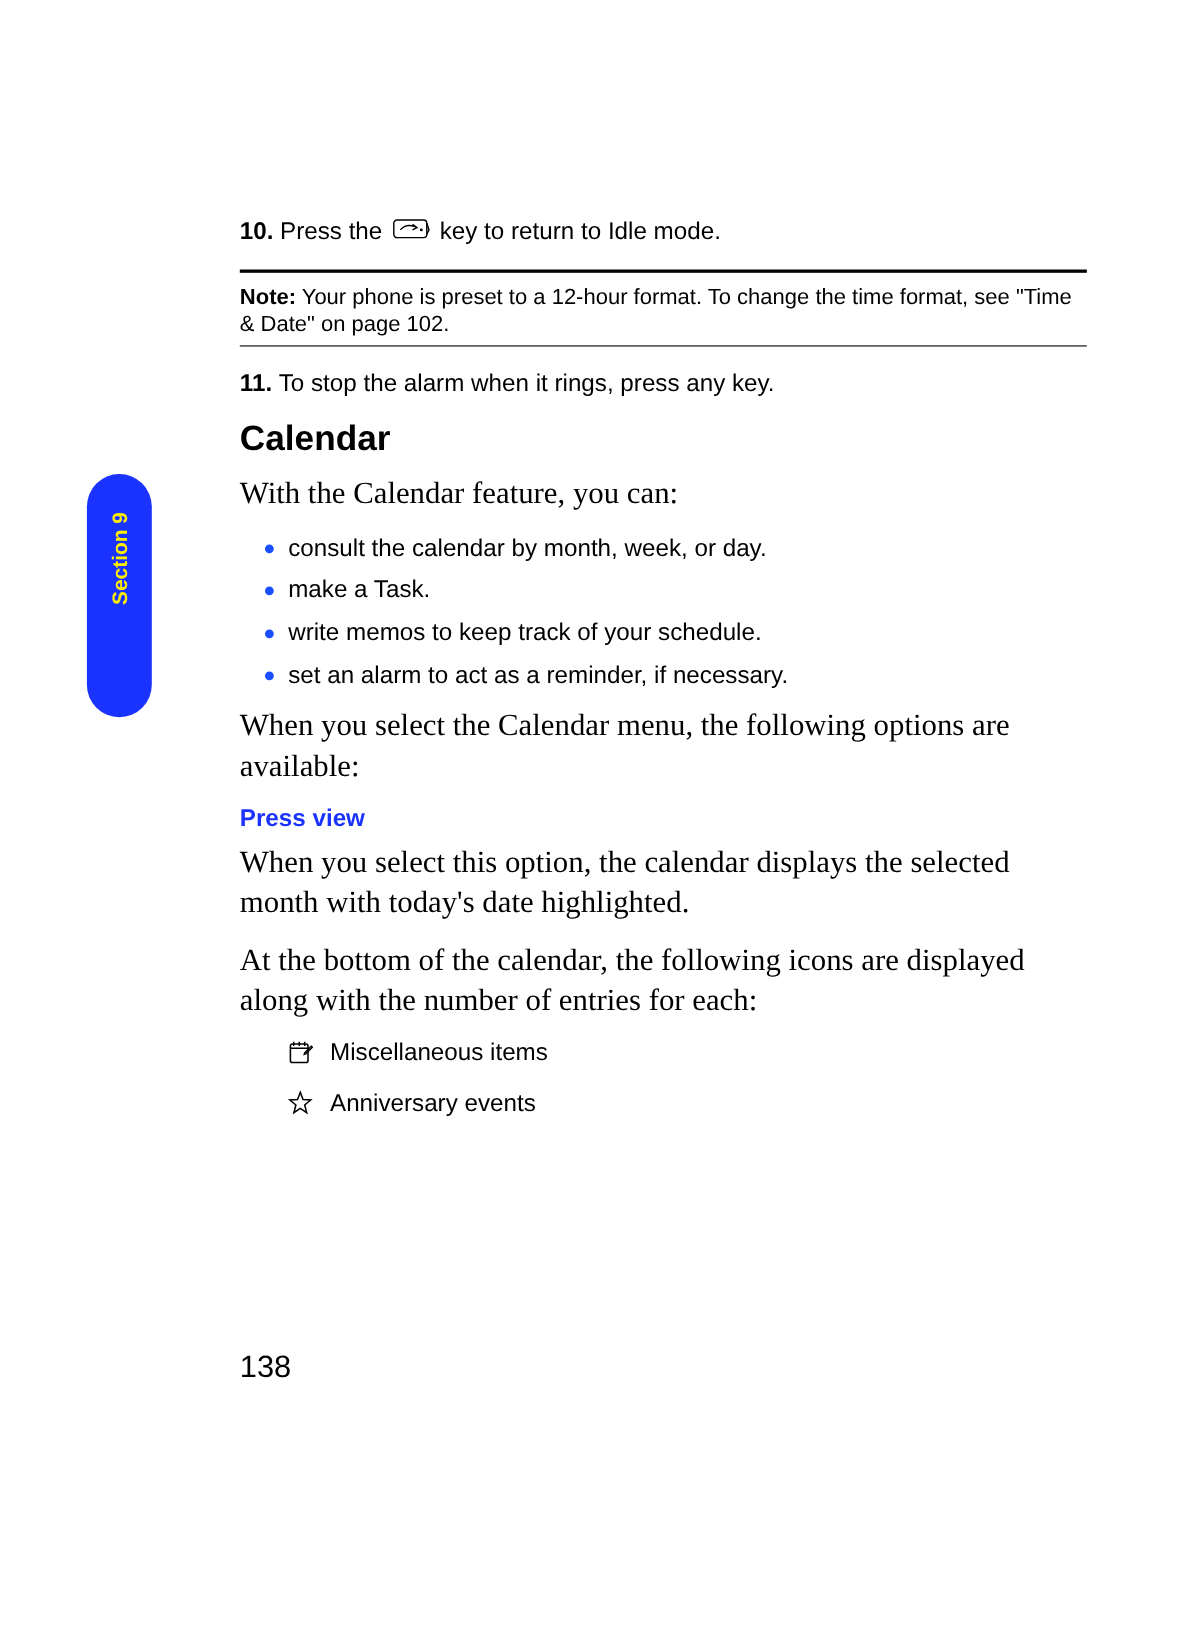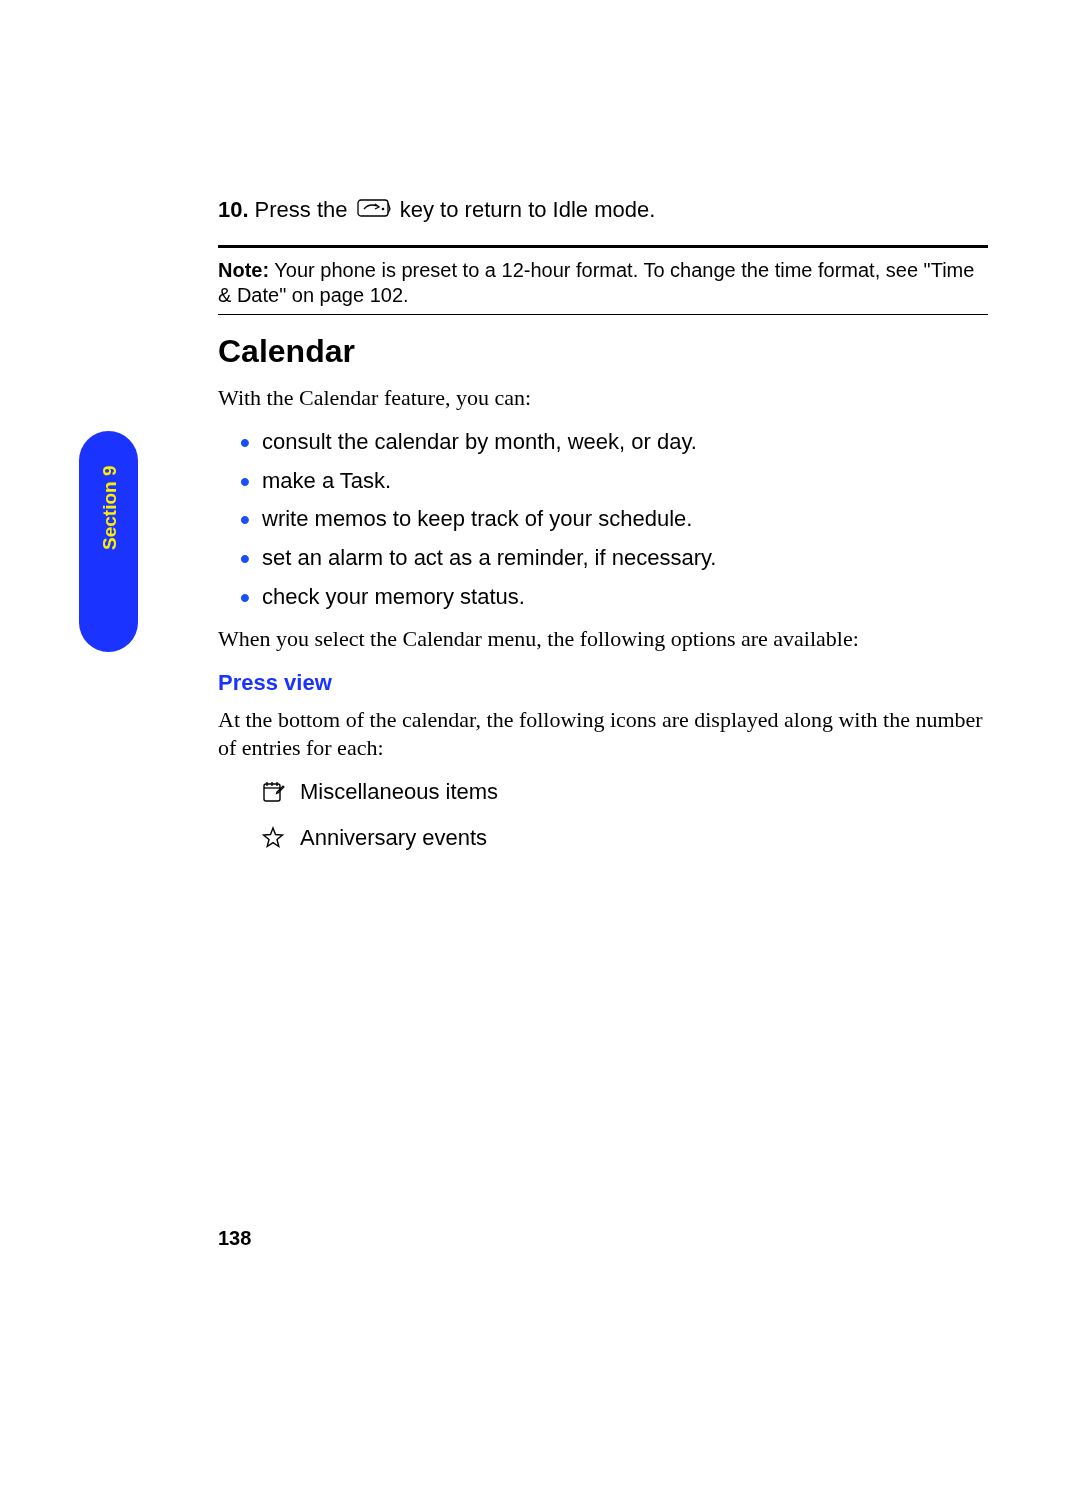--- a/index.html
+++ b/index.html
@@ -67,21 +67,21 @@
       line-height: 1.25;
     }
     .note-label { font-weight: bold; }
     .heading-calendar {
       font-size: 32px;
       font-weight: bold;
       margin: 10px 0 14px 0;
     }
     .serif-para {
       font-family: Georgia, 'Times New Roman', serif;
-      font-size: 22px;
+      font-size: 28px;
       line-height: 1.3;
       margin-bottom: 16px;
     }
     .bullet-list {
       list-style: none;
       margin: 0 0 14px 22px;
     }
     .bullet-list li {
       position: relative;
       padding-left: 22px;
@@ -116,22 +116,22 @@
     .icon-row .icon-slot {
       width: 30px;
       margin-right: 12px;
       display: flex;
       justify-content: center;
     }
     .page-number {
       position: absolute;
       left: 218px;
       top: 1227px;
-      font-size: 20px;
-      font-weight: bold;
+      font-size: 28px;
+      font-weight: normal;
     }
   </style>
 </head>
 <body>
 
 <div class="side-tab"></div>
 <div class="side-tab-text">Section 9</div>
 
 <div class="page">
 
@@ -150,37 +150,41 @@
       <span> key to return to Idle mode.</span>
     </span>
   </div>
 
   <hr class="hr-thick">
   <div class="note-text">
     <span class="note-label">Note:</span><span> Your phone is preset to a 12-hour format. To change the time format, see "Time &amp; Date" on page 102.</span>
   </div>
   <hr class="hr-thin">
 
+  <div class="step-line">
+    <span class="step-num">11.</span>
+    <span>To stop the alarm when it rings, press any key.</span>
+  </div>
 
   <div class="heading-calendar">Calendar</div>
 
   <div class="serif-para">With the Calendar feature, you can:</div>
 
   <ul class="bullet-list">
     <li>consult the calendar by month, week, or day.</li>
     <li>make a Task.</li>
     <li>write memos to keep track of your schedule.</li>
     <li>set an alarm to act as a reminder, if necessary.</li>
-    <li>check your memory status.</li>
   </ul>
 
   <div class="serif-para">When you select the Calendar menu, the following options are available:</div>
 
   <div class="subheading">Press view</div>
 
+  <div class="serif-para">When you select this option, the calendar displays the selected month with today's date highlighted.</div>
   <div class="serif-para">At the bottom of the calendar, the following icons are displayed along with the number of entries for each:</div>
 
   <div class="icon-list">
     <div class="icon-row">
       <span class="icon-slot">
         <svg width="24" height="24" viewBox="0 0 24 24">
           <rect x="3" y="4" width="16" height="17" rx="2" fill="none" stroke="#000" stroke-width="1.4"></rect>
           <line x1="6" y1="2" x2="6" y2="6" stroke="#000" stroke-width="1.3"></line>
           <line x1="11" y1="2" x2="11" y2="6" stroke="#000" stroke-width="1.3"></line>
           <line x1="16" y1="2" x2="16" y2="6" stroke="#000" stroke-width="1.3"></line>

